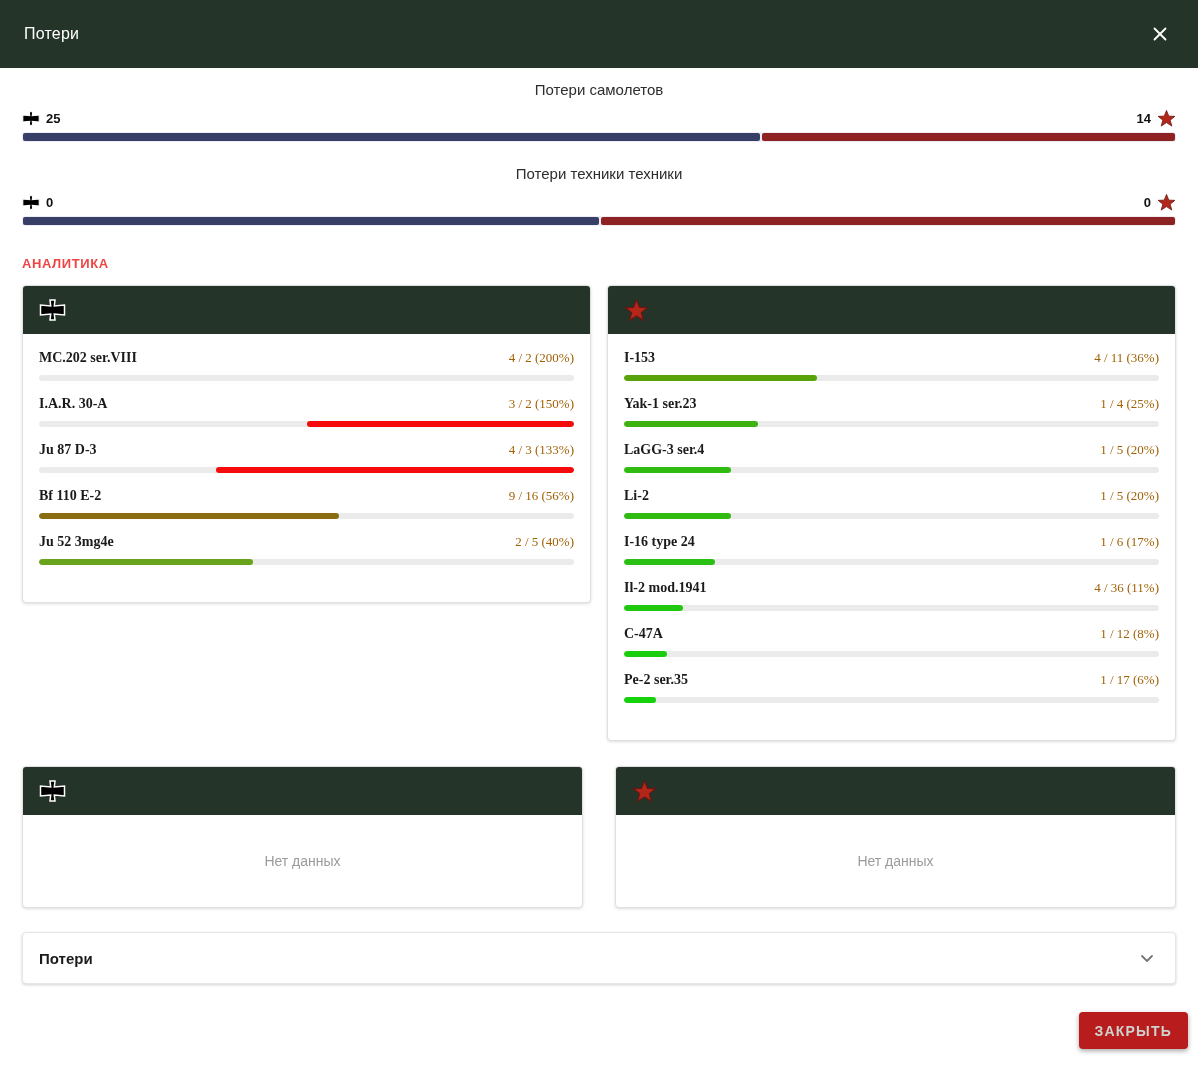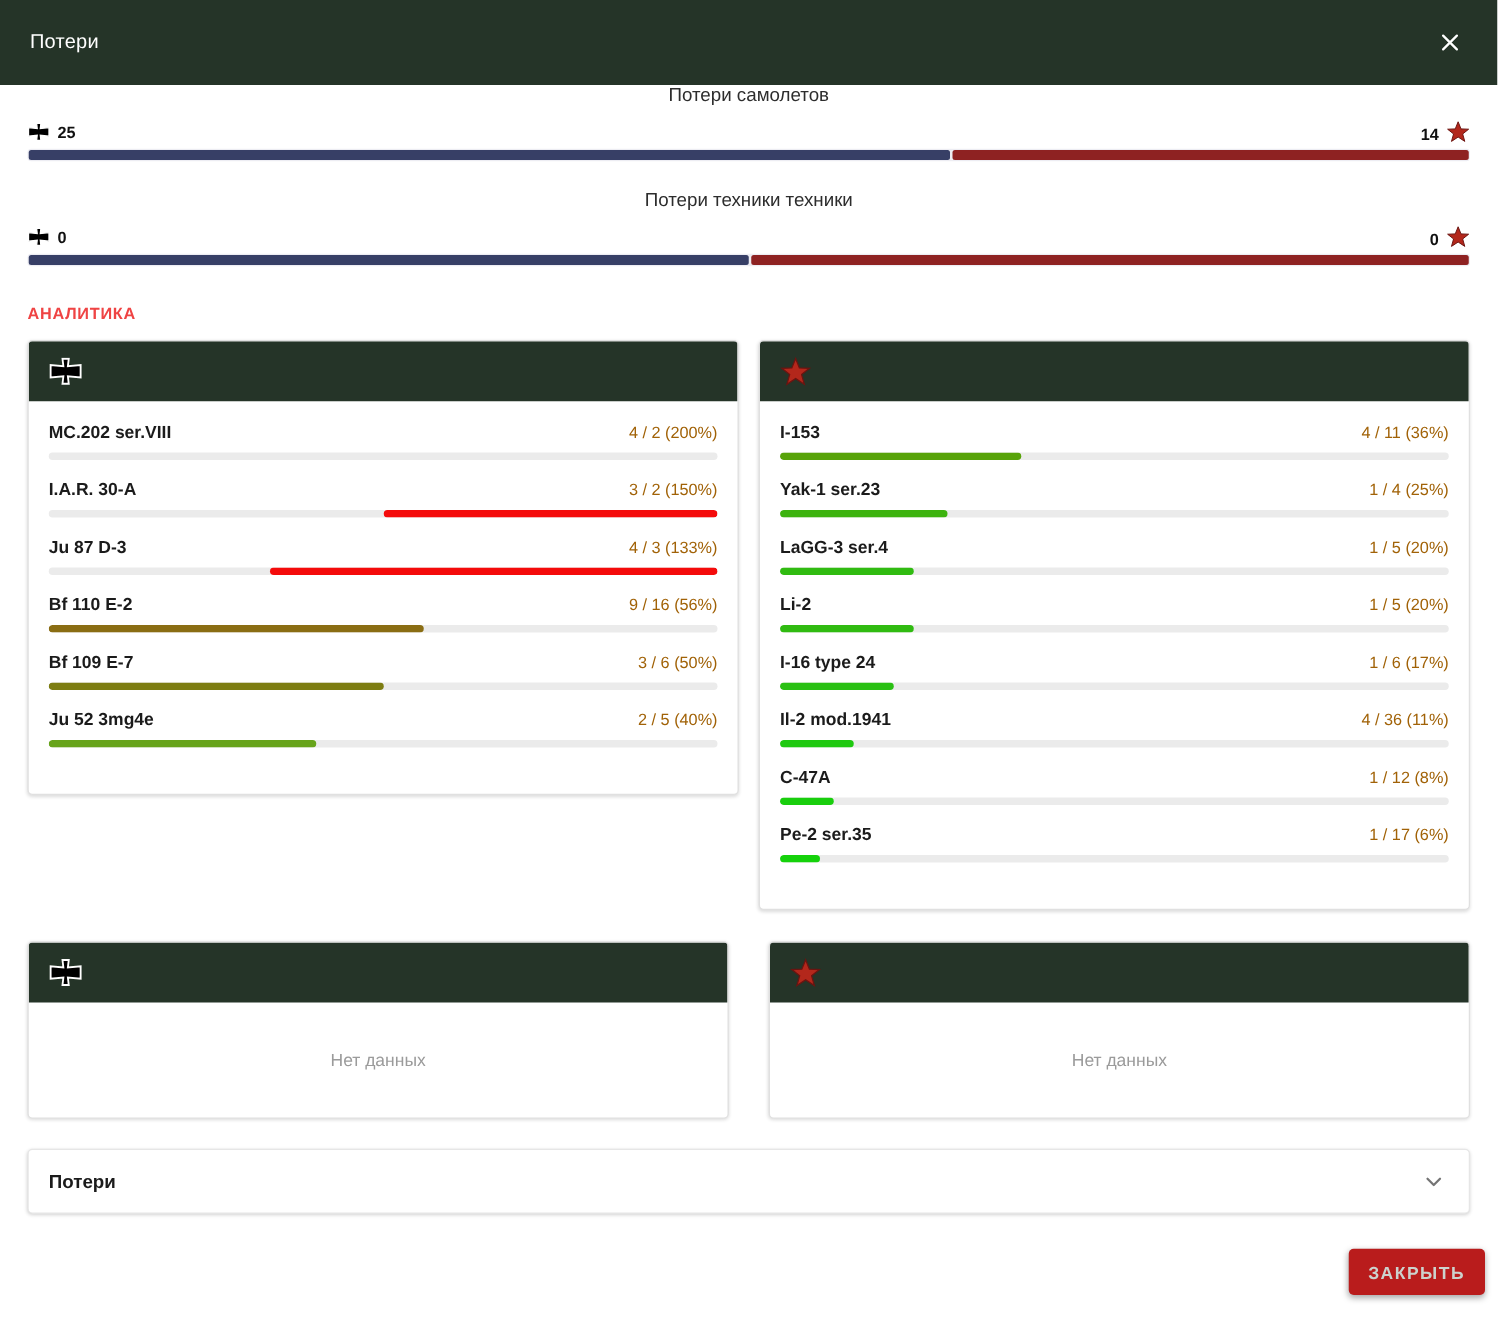--- a/index.html
+++ b/index.html
@@ -10,41 +10,41 @@
   .appbar {
     height: 68px; background: #253428; display: flex; align-items: center;
     justify-content: space-between; padding: 0 24px;
   }
   .appbar-title { color: #ffffff; font-size: 16px; font-weight: 400; letter-spacing: .2px; }
   .close-btn { width: 28px; height: 28px; display: flex; align-items: center; justify-content: center; cursor: pointer; }
 
   
   .content { padding: 0 22px; }
 
-  .section-title { text-align: center; font-size: 15px; color: #2d2d2d; }
+  .section-title { text-align: center; font-size: 15px; color: #2d2d2d; margin-top: 13px; }
 
   .stat-row { display: flex; justify-content: space-between; align-items: center; margin-top: 9px; height: 22px; }
-  .stat-side { display: flex; align-items: flex-end; gap: 6px; }
+  .stat-side { display: flex; align-items: center; gap: 6px; }
   .stat-value { font-size: 13px; font-weight: bold; color: #111; }
 
   .duel-bar { margin-top: 3px; height: 10px; background: #ededf3; border-radius: 3px; padding: 1px; display: flex; gap: 2px; }
   .duel-seg { height: 8px; border-radius: 2px; }
   .duel-seg.right { flex: 1; }
 
   .analytics-label { margin-top: 30px; font-size: 13px; font-weight: bold; color: #ef4444; letter-spacing: .6px; }
 
   
   .panel-row { display: flex; gap: 16px; align-items: flex-start; margin-top: 14px; }
   .panel {
     flex: 1; background: #fff; border: 1px solid #e0e0e0; border-radius: 4px;
     box-shadow: 0 1px 3px rgba(0,0,0,.14); overflow: hidden;
   }
   .panel-header { height: 48px; background: #253428; display: flex; align-items: center; padding: 0 16px; }
 
-  .loss-list { padding: 4px 16px 34px 16px; }
+  .loss-list { padding: 4px 16px 34px 16px; font-family: Liberation Serif, serif; }
   .loss-item { padding-top: 12px; height: 46px; }
   .loss-name-row { display: flex; justify-content: space-between; align-items: baseline; }
   .loss-name { font-size: 14px; font-weight: bold; color: #1b1b1b; }
   .loss-value { font-size: 13px; color: #a16207; }
   .loss-track { margin-top: 9px; height: 6px; background: #ebebeb; border-radius: 3px; display: flex; overflow: hidden; }
   .loss-fill { height: 100%; border-radius: 3px; }
   .loss-fill.bar-right { margin-left: auto; }
 
   .empty-body { height: 92px; display: flex; align-items: center; justify-content: center;
     color: #9b9b9b; font-size: 14px; }
@@ -178,29 +178,20 @@
           <div class="loss-item">
             <div class="loss-name-row">
               <span class="loss-name">Bf 110 E-2</span>
               <span class="loss-value">9 / 16 (56%)</span>
             </div>
             <div class="loss-track">
               <div class="loss-fill" style="width: 56%; background: rgb(138, 109, 19);"></div>
             </div>
           </div>
 
-          <div class="loss-item">
-            <div class="loss-name-row">
-              <span class="loss-name">Bf 109 E-7</span>
-              <span class="loss-value">3 / 6 (50%)</span>
-            </div>
-            <div class="loss-track">
-              <div class="loss-fill" style="width: 50%; background: rgb(125, 125, 18);"></div>
-            </div>
-          </div>
 
           <div class="loss-item">
             <div class="loss-name-row">
               <span class="loss-name">Ju 52 3mg4e</span>
               <span class="loss-value">2 / 5 (40%)</span>
             </div>
             <div class="loss-track">
               <div class="loss-fill" style="width: 40%; background: rgb(103, 164, 27);"></div>
             </div>
           </div>

